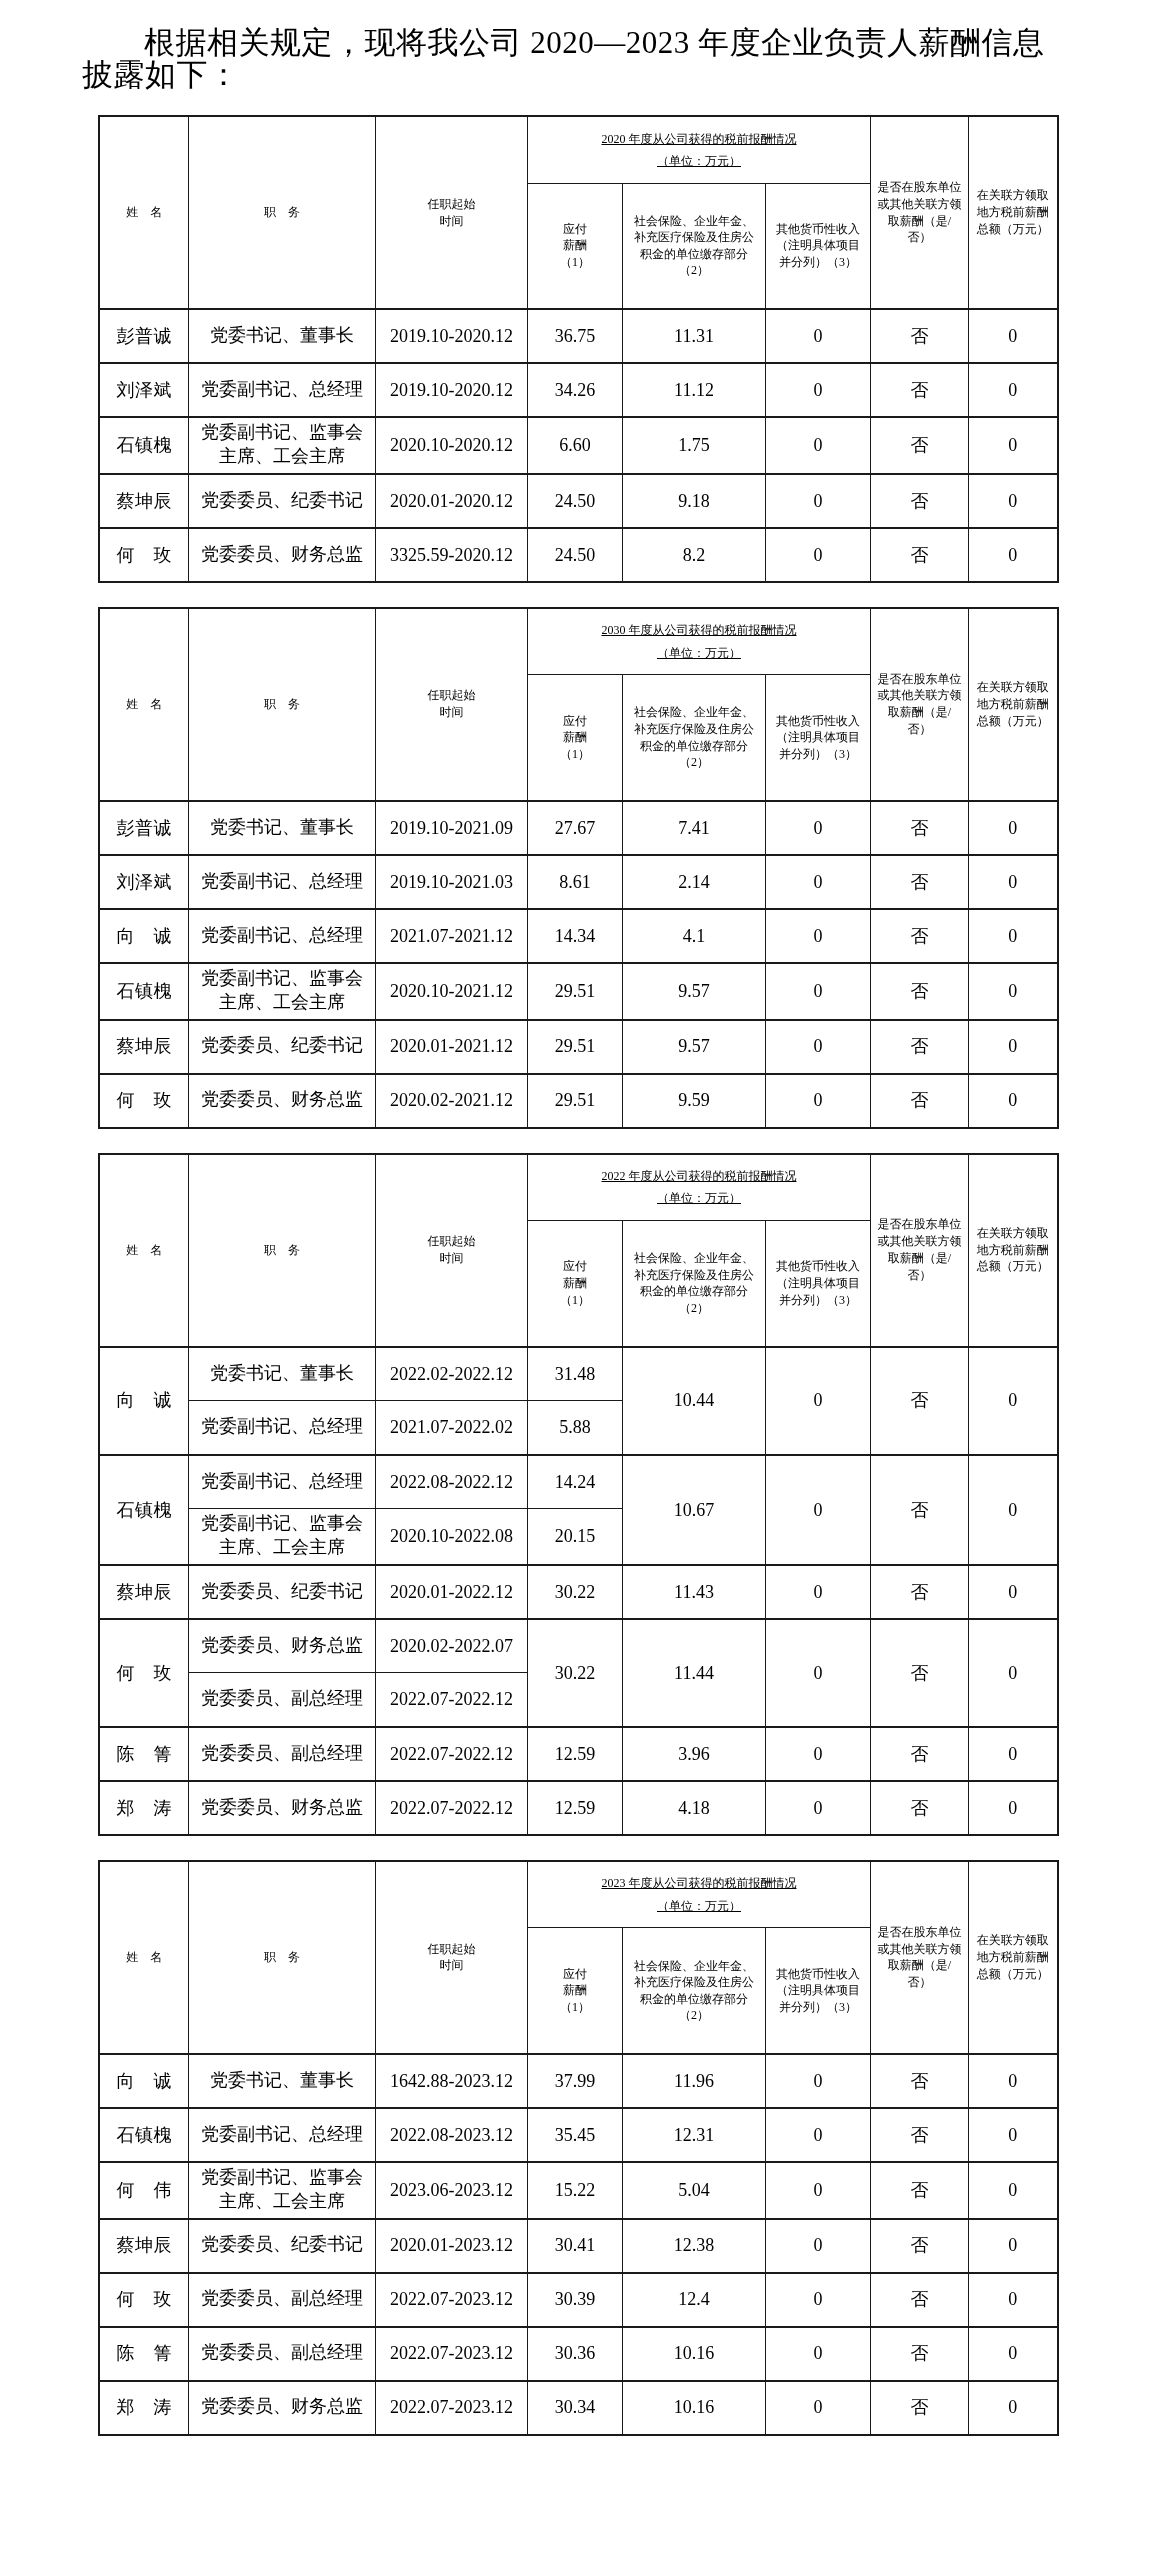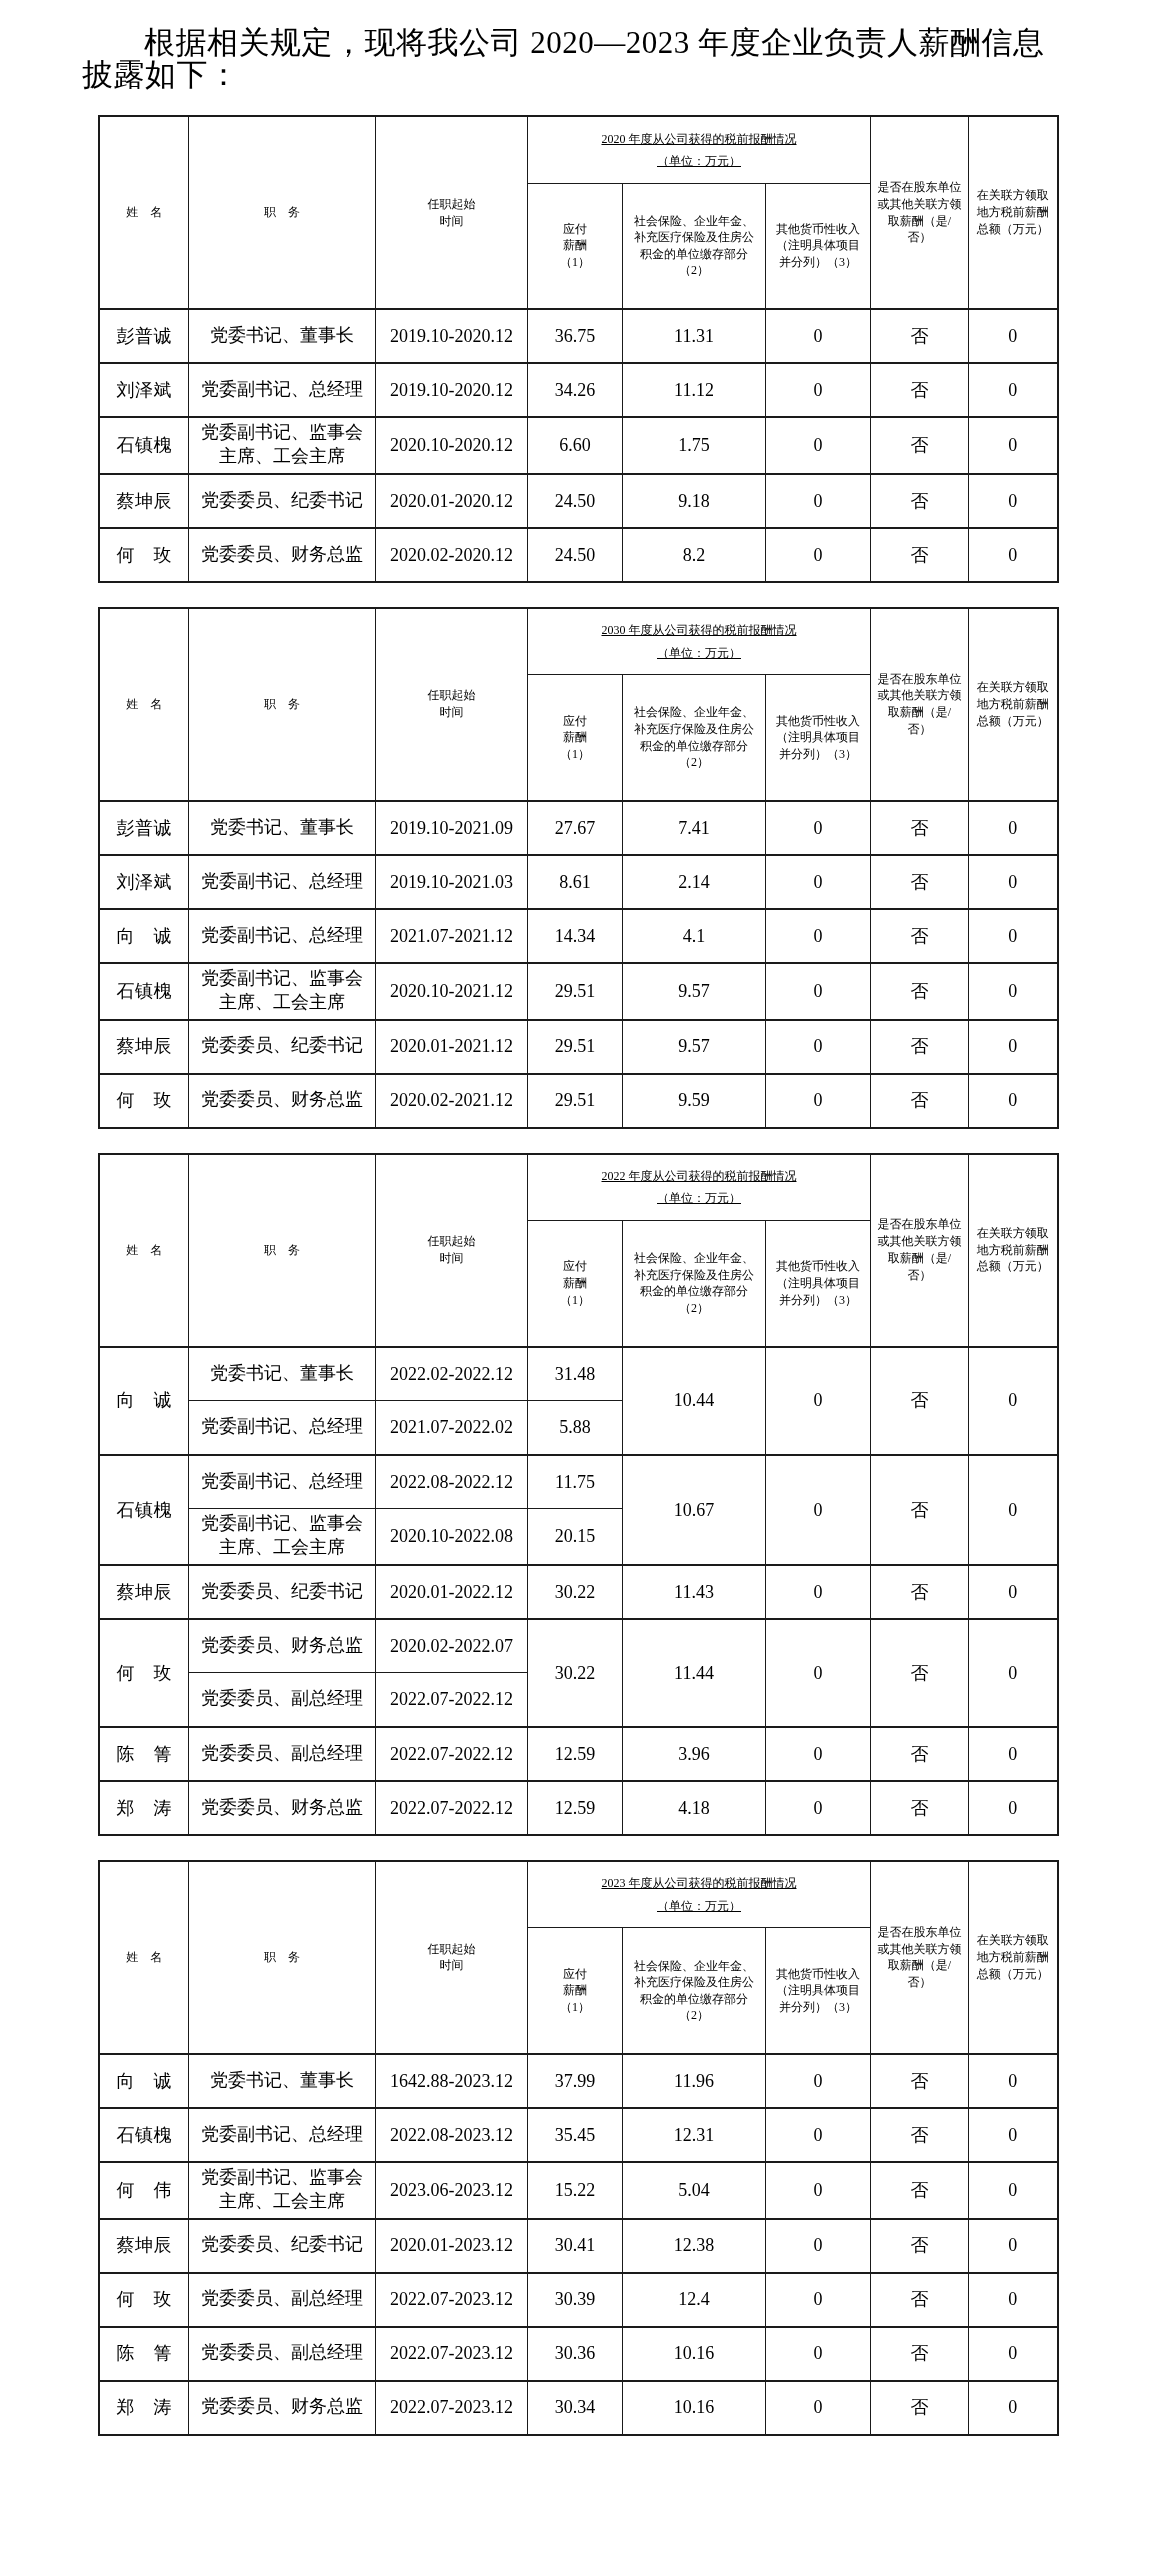--- a/index.html
+++ b/index.html
@@ -114,21 +114,21 @@
             <td>2020.01-2020.12</td>
             <td>24.50</td>
             <td>9.18</td>
             <td>0</td>
             <td>否</td>
             <td>0</td>
           </tr>
           <tr class="person-row">
             <td class="name-cell">何　玫</td>
             <td class="pos-cell">党委委员、财务总监</td>
-            <td>2020.02-2020.12</td>
+            <td>3325.59-2020.12</td>
             <td>24.50</td>
             <td>8.2</td>
             <td>0</td>
             <td>否</td>
             <td>0</td>
           </tr>
         </tbody>
       </table>
       <table class="salary-table">
         <colgroup>
@@ -266,21 +266,21 @@
           </tr>
           <tr class="sub-row">
             <td class="pos-cell">党委副书记、总经理</td>
             <td>2021.07-2022.02</td>
             <td>5.88</td>
           </tr>
           <tr class="person-row">
             <td class="name-cell" rowspan="2">石镇槐</td>
             <td class="pos-cell">党委副书记、总经理</td>
             <td>2022.08-2022.12</td>
-            <td>11.75</td>
+            <td>14.24</td>
             <td rowspan="2">10.67</td>
             <td rowspan="2">0</td>
             <td rowspan="2">否</td>
             <td rowspan="2">0</td>
           </tr>
           <tr class="sub-row">
             <td class="pos-cell">党委副书记、监事会主席、工会主席</td>
             <td>2020.10-2022.08</td>
             <td>20.15</td>
           </tr>

